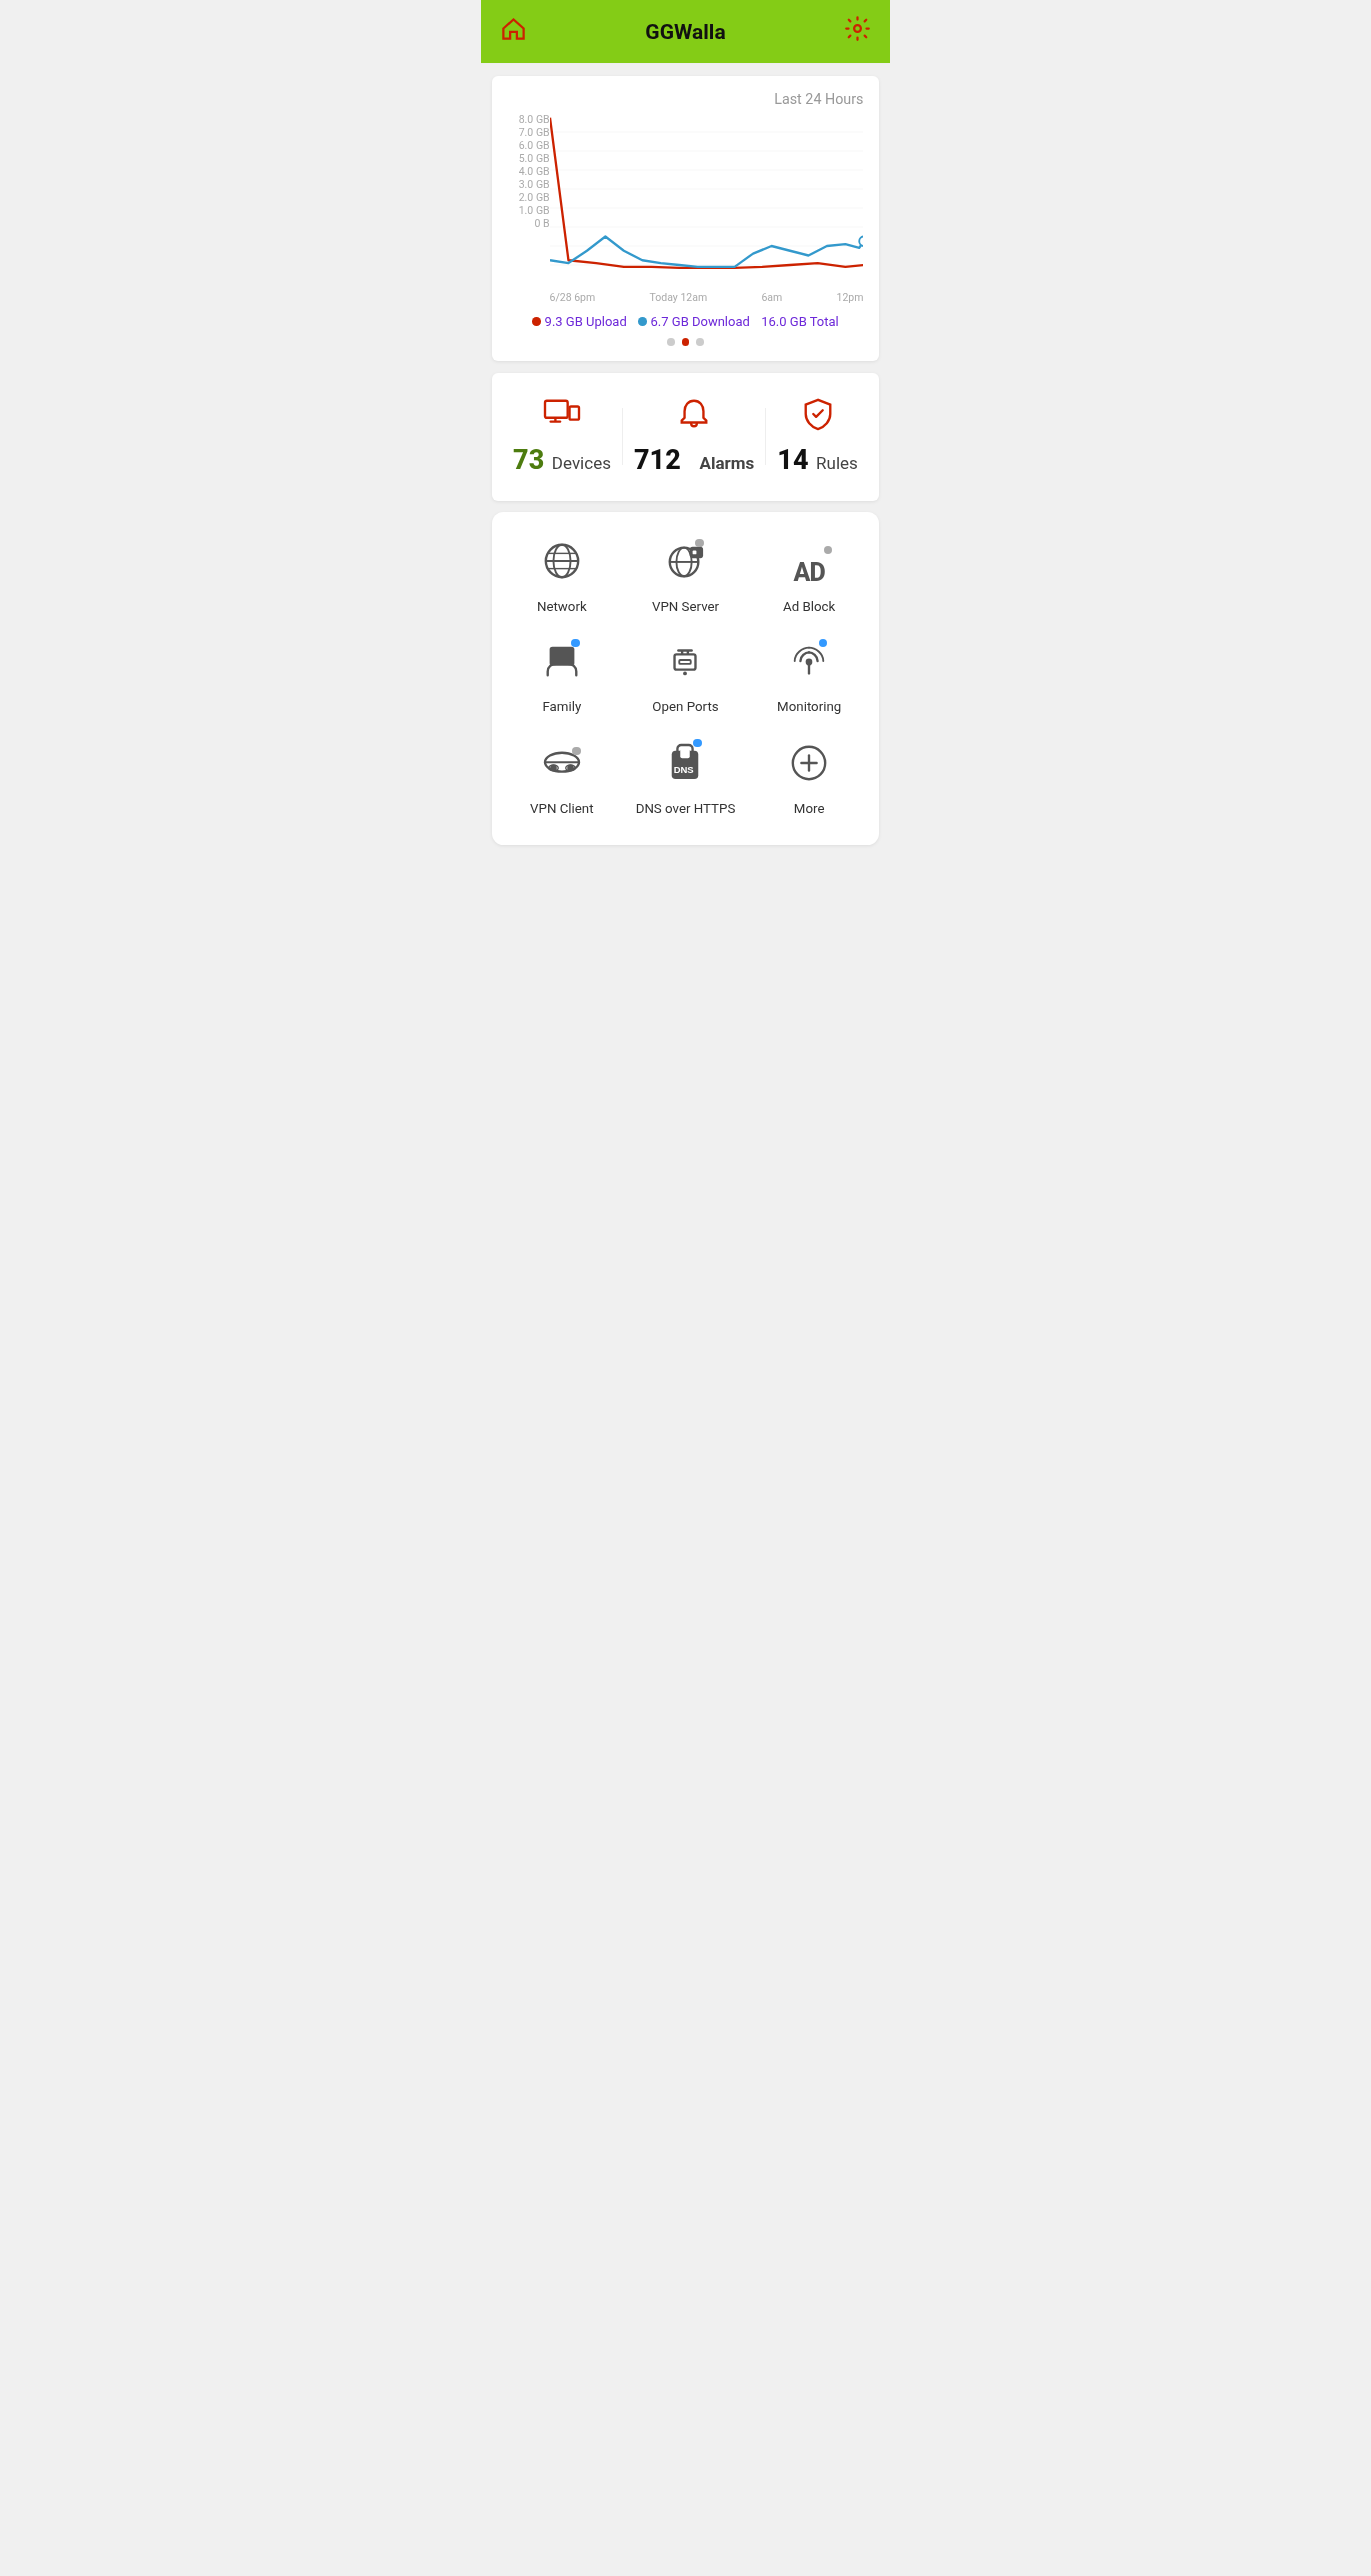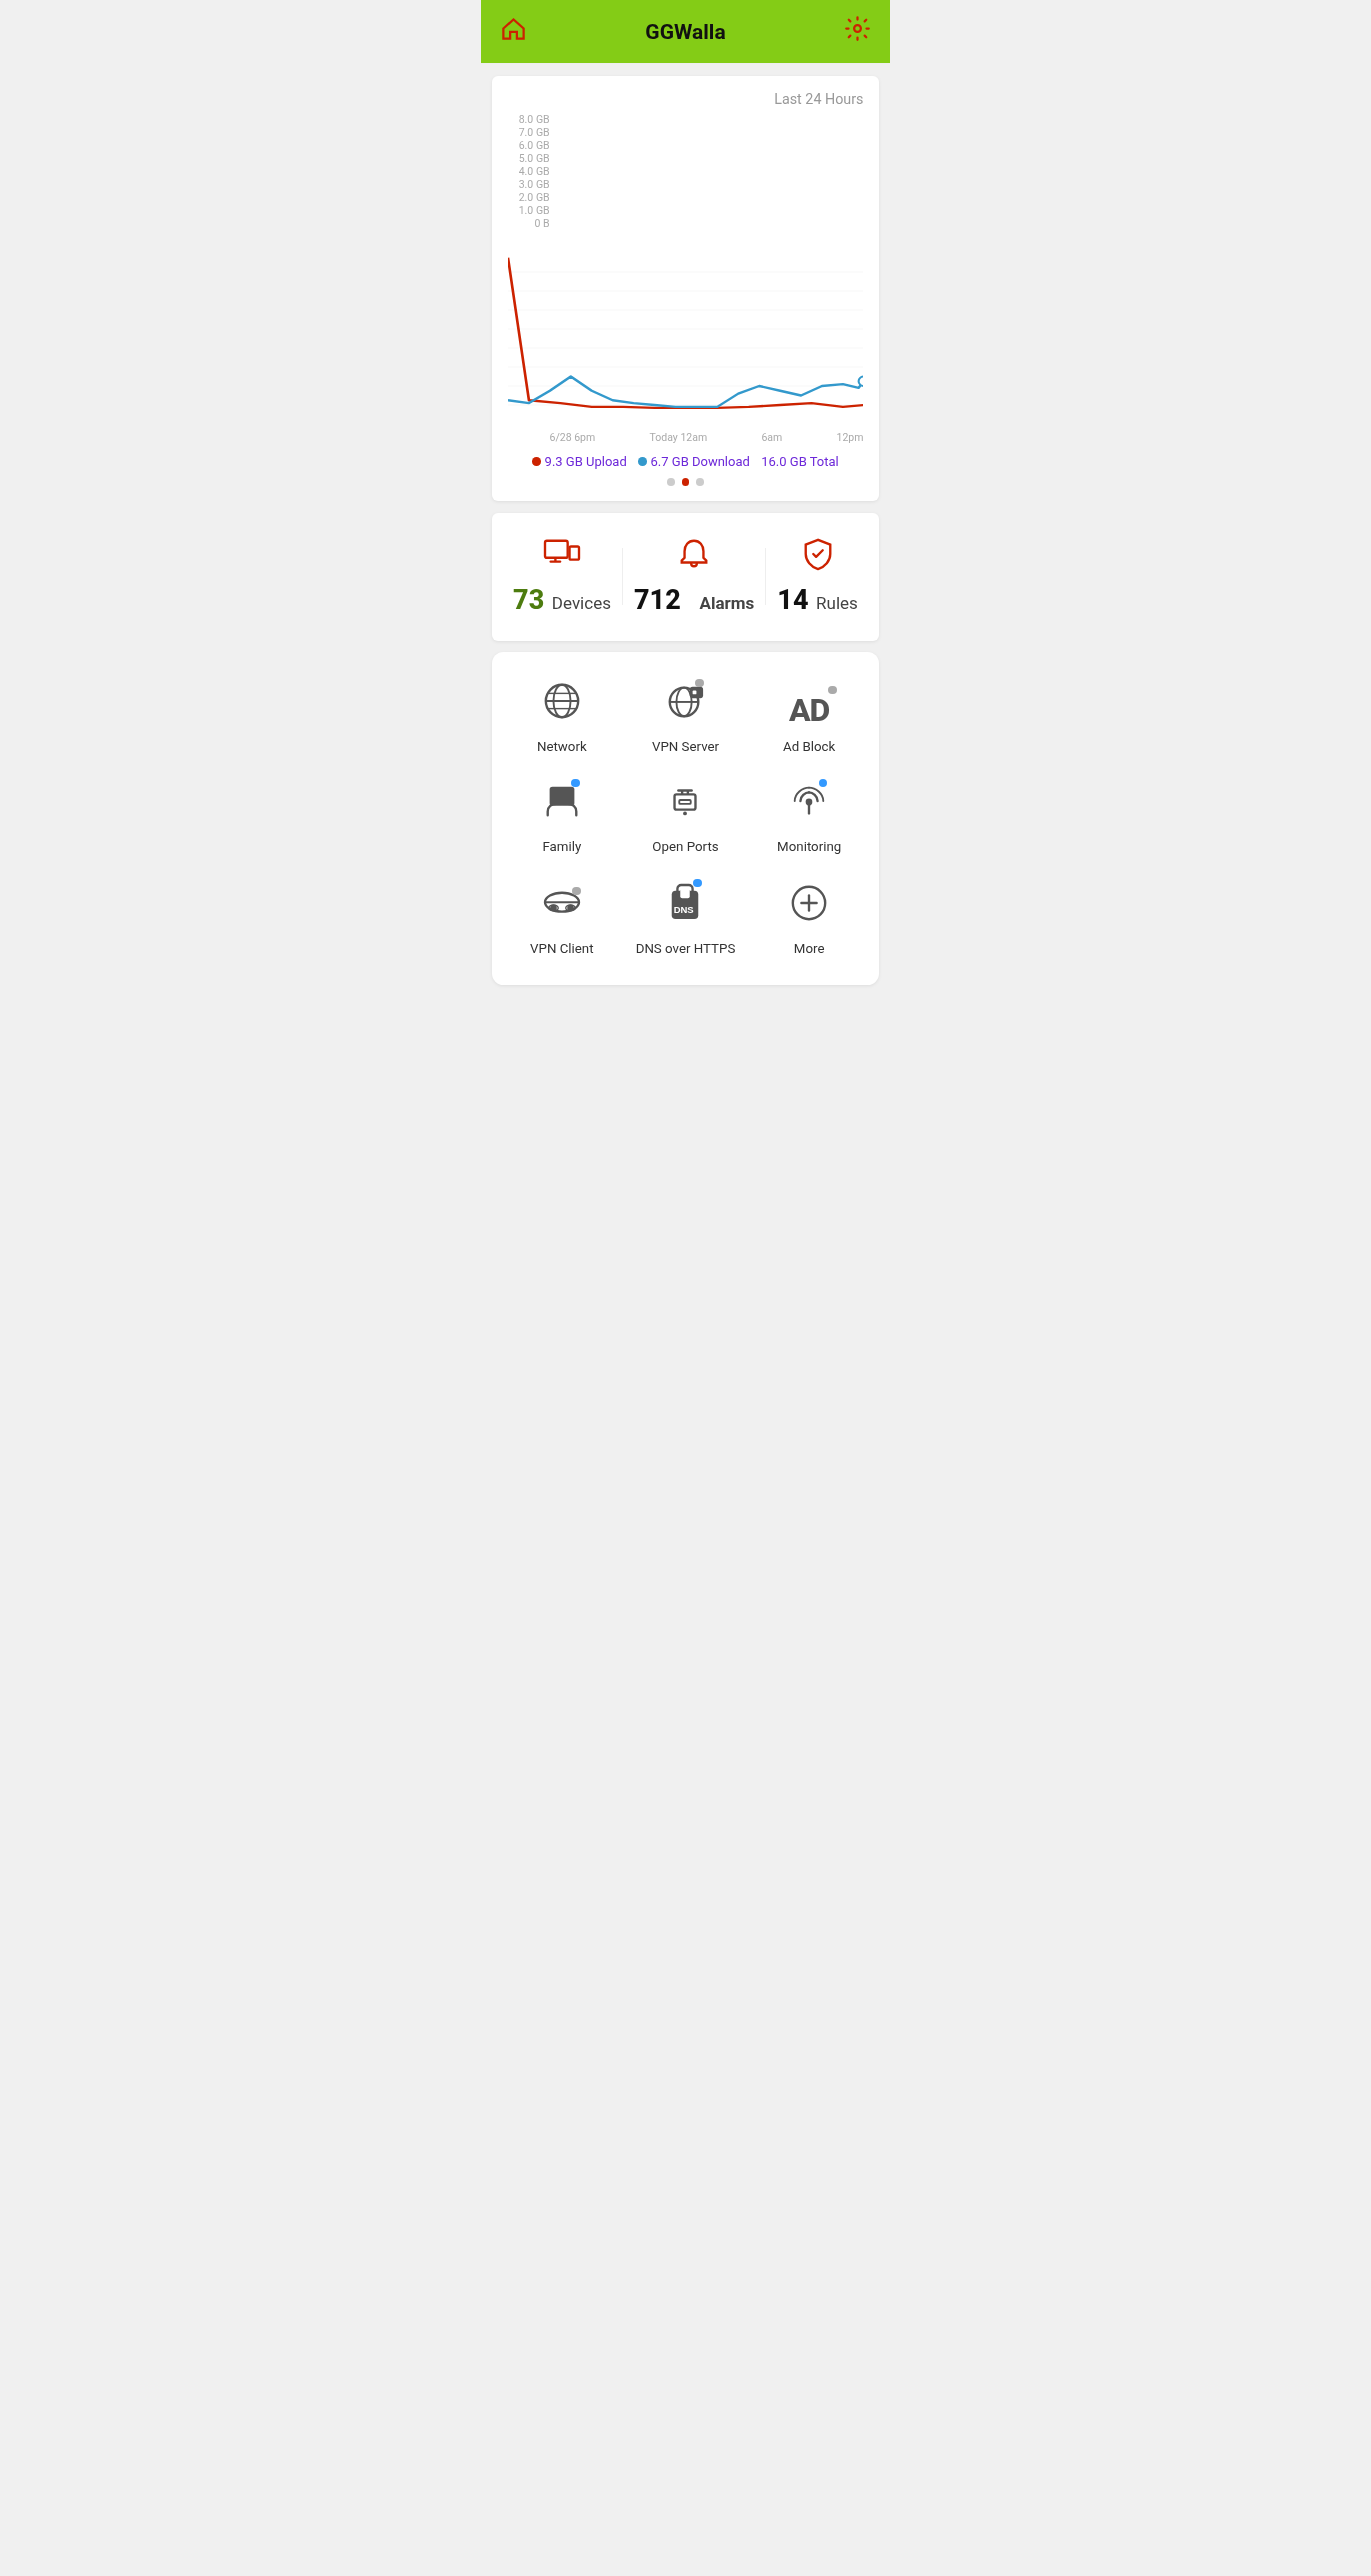--- a/index.html
+++ b/index.html
@@ -176,21 +176,21 @@
       border-radius: 50%;
       position: absolute;
       top: -1.9px;
       right: -3.8px;
     }
     .badge-dot.blue { background: #3399ff; }
     .badge-dot.gray { background: #aaa; }
 
     
     .ad-text-icon {
-      font-size: 32px;
+      font-size: 25px;
       font-weight: 800;
       color: #555;
       letter-spacing: -1px;
     }
   </style>
 </head>
 <body>
 
 <div class="header">
   <span class="header-icon">
@@ -205,21 +205,21 @@
       <path d="M12 2v2M12 20v2M4.22 4.22l1.42 1.42M18.36 18.36l1.42 1.42M2 12h2M20 12h2M4.22 19.78l1.42-1.42M18.36 5.64l1.42-1.42" stroke="#cc2200" stroke-width="2" stroke-linecap="round"></path>
     </svg>
   </span>
 </div>
 
 <div class="main">
 
   <div class="card">
     <div class="chart-label-top">Last 24 Hours</div>
 
-    <div style="display:flex; flex-direction:column; width:100%;">
+    <div style="display:flex; flex-direction:row; width:100%;">
 
       <div class="chart-y-labels" style="position:relative; flex-shrink:0;">
         <div class="y-label">8.0 GB</div>
         <div class="y-label">7.0 GB</div>
         <div class="y-label">6.0 GB</div>
         <div class="y-label">5.0 GB</div>
         <div class="y-label">4.0 GB</div>
         <div class="y-label">3.0 GB</div>
         <div class="y-label">2.0 GB</div>
         <div class="y-label">1.0 GB</div>

